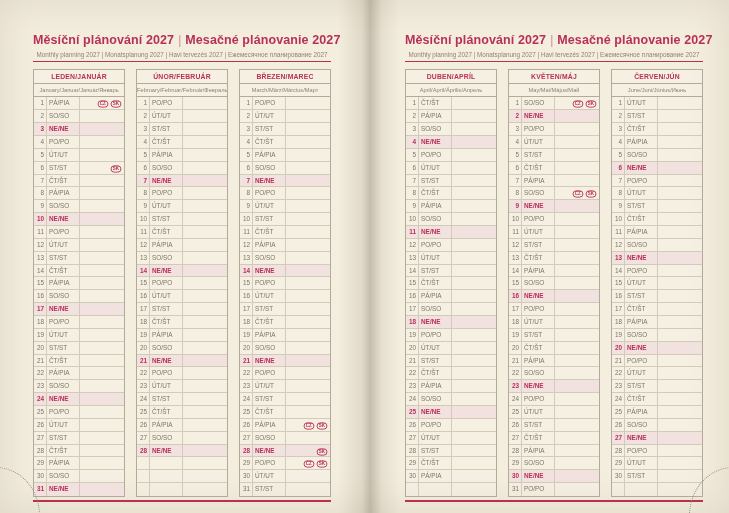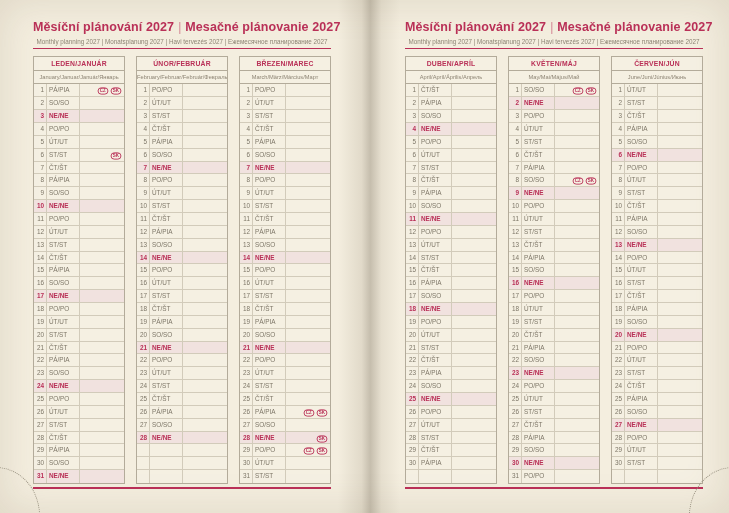--- a/index.html
+++ b/index.html
@@ -8,21 +8,21 @@
         box-shadow:inset 0 0 40px rgba(120,105,75,.18);}
   .page{position:absolute;top:0;height:513px;width:364px;}
   .page.left{left:0;}
   .page.right{left:365px;}
   .gutter{position:absolute;top:0;left:338px;width:62px;height:513px;
     background:linear-gradient(90deg,rgba(110,95,70,0) 0%,rgba(110,95,70,.14) 38%,rgba(90,78,58,.30) 52%,rgba(110,95,70,.10) 70%,rgba(110,95,70,0) 100%);}
   .page-inner{position:absolute;top:0;}
   .left  .page-inner{left:33px;width:298px;}
   .right .page-inner{left:40px;width:298px;}
 
-  .title-row{margin-top:17px;text-align:center;white-space:nowrap;}
+  .title-row{margin-top:30px;text-align:center;white-space:nowrap;}
   .title-part{font-size:12.5px;font-weight:bold;letter-spacing:.1px;}
   .title-div{font-size:12px;font-weight:normal;opacity:.55;padding:0 4px;}
   .subtitle{margin-top:3px;text-align:center;font-size:6.3px;color:#8d8474;white-space:nowrap;}
   .top-rule{margin-top:3px;height:1.4px;}
 
   .months{display:flex;justify-content:space-between;margin-top:7px;}
   .month{width:92px;border:1px solid #b3ab9a;box-sizing:border-box;background:rgba(255,255,255,.12);}
   .m-head{height:13px;line-height:13px;border-bottom:1px solid #b3ab9a;
           font-size:6.8px;font-weight:bold;text-align:center;letter-spacing:.2px;}
   .m-sub{height:12px;line-height:12px;border-bottom:1px solid #b3ab9a;

